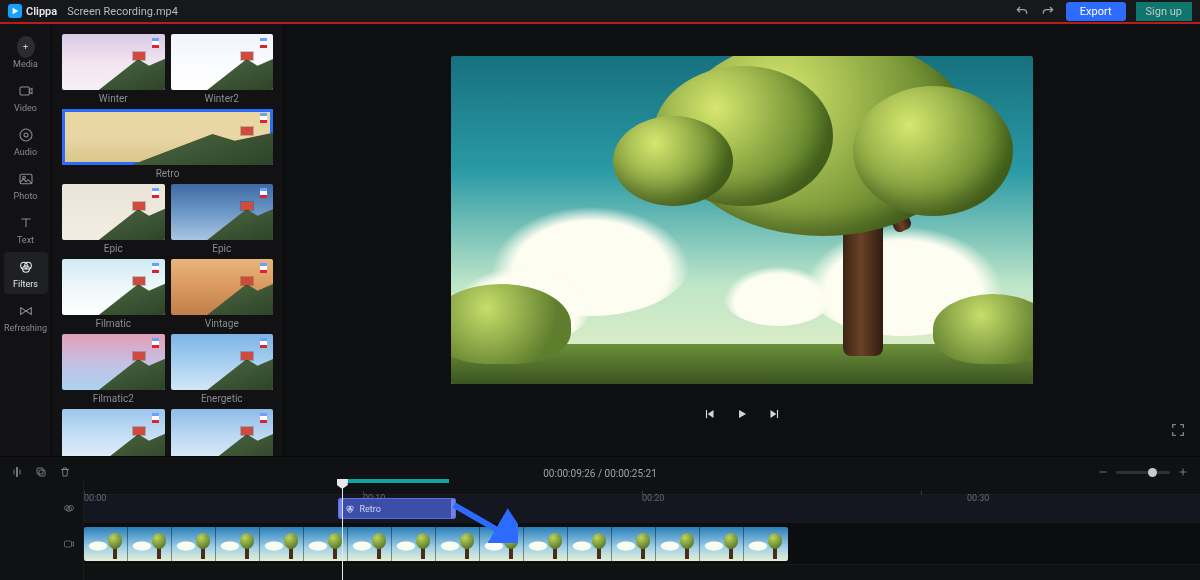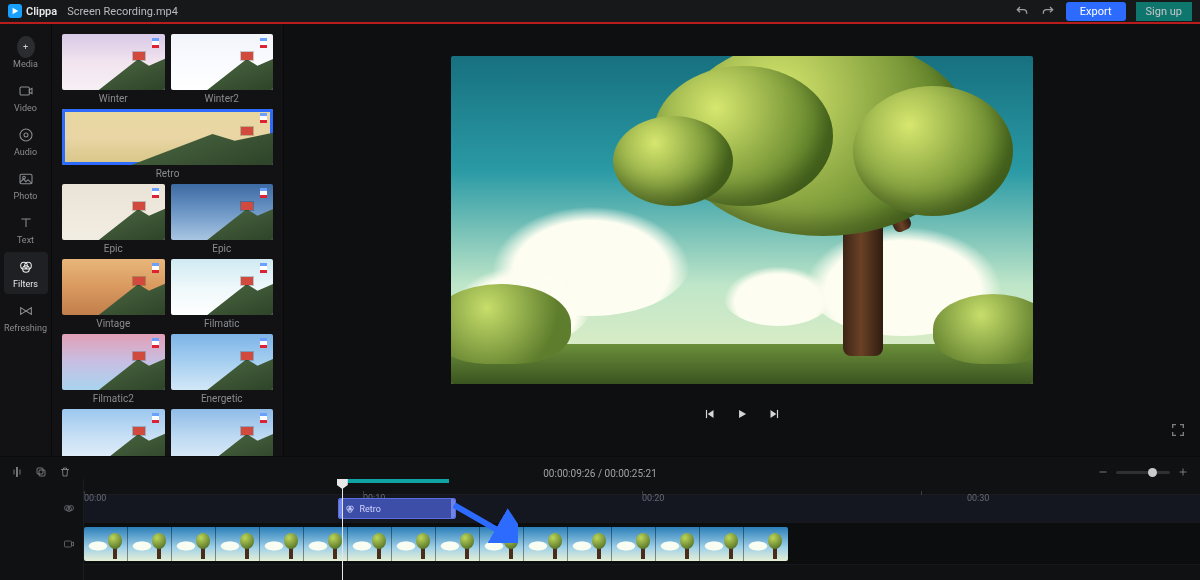--- a/index.html
+++ b/index.html
@@ -241,32 +241,32 @@
         <div class="fcell">
           <div class="fthumb" style="background:linear-gradient(180deg,#3d6aa3,#6d97c6,#a9c6e2)">
             <div class="thumb-scene"></div>
             <div class="flag"></div>
           </div>
           <div class="flabel">Epic</div>
         </div>
       </div>
       <div class="frow">
         <div class="fcell">
+          <div class="fthumb" style="background:linear-gradient(180deg,#cfeaf2,#eef8fb,#ffffff)">
+            <div class="thumb-scene"></div>
+            <div class="flag"></div>
+          </div>
+          <div class="flabel">Filmatic</div>
+        </div>
+        <div class="fcell">
           <div class="fthumb" style="background:linear-gradient(180deg,#e7b67a,#d9995f,#c17e4b)">
             <div class="thumb-scene"></div>
             <div class="flag"></div>
           </div>
           <div class="flabel">Vintage</div>
-        </div>
-        <div class="fcell">
-          <div class="fthumb" style="background:linear-gradient(180deg,#cfeaf2,#eef8fb,#ffffff)">
-            <div class="thumb-scene"></div>
-            <div class="flag"></div>
-          </div>
-          <div class="flabel">Filmatic</div>
         </div>
       </div>
       <div class="frow">
         <div class="fcell">
           <div class="fthumb" style="background:linear-gradient(180deg,#e29fb6,#c7bfe3,#a9d4ef)">
             <div class="thumb-scene"></div>
             <div class="flag"></div>
           </div>
           <div class="flabel">Filmatic2</div>
         </div>

